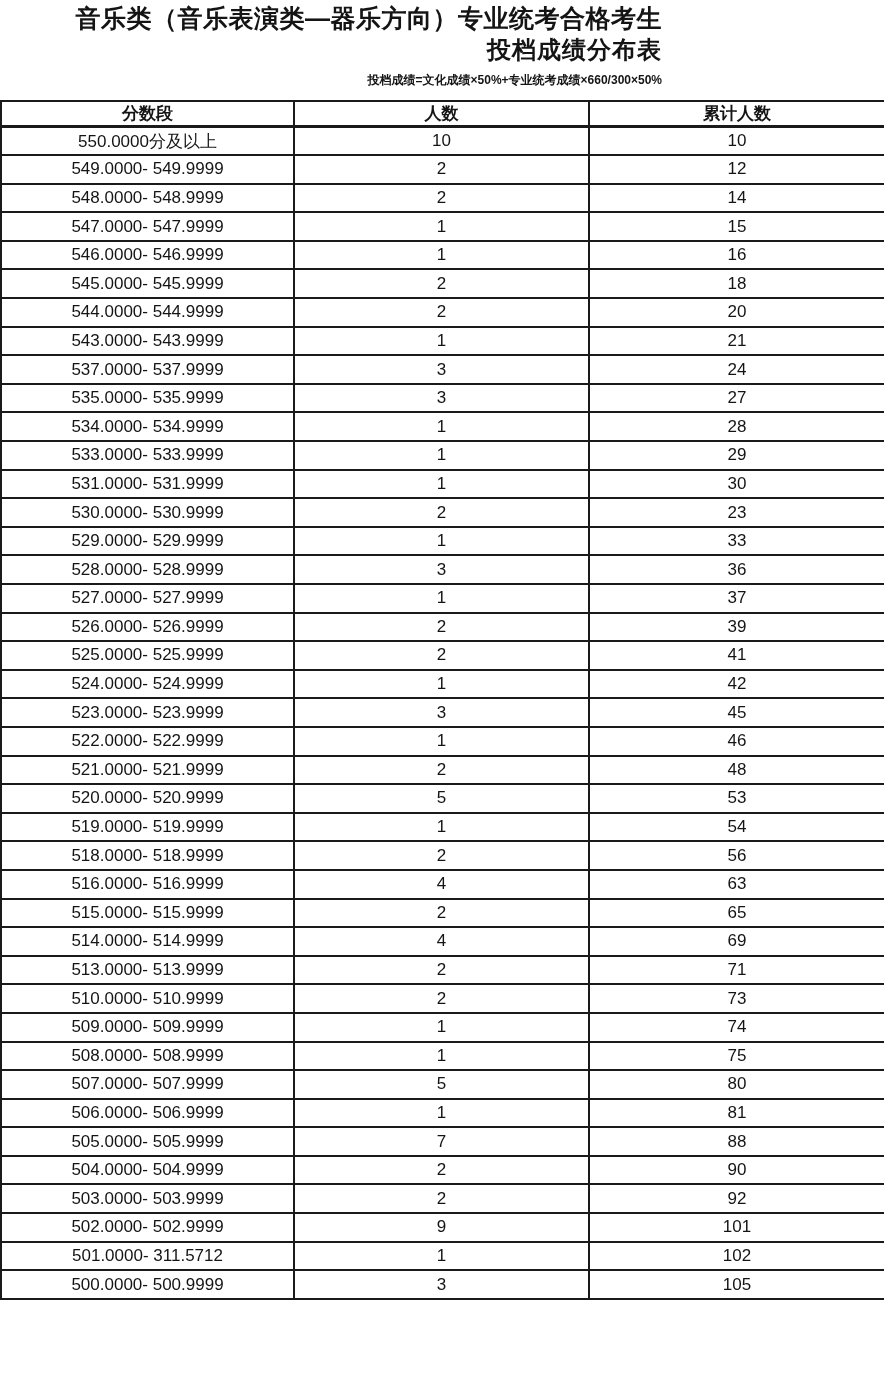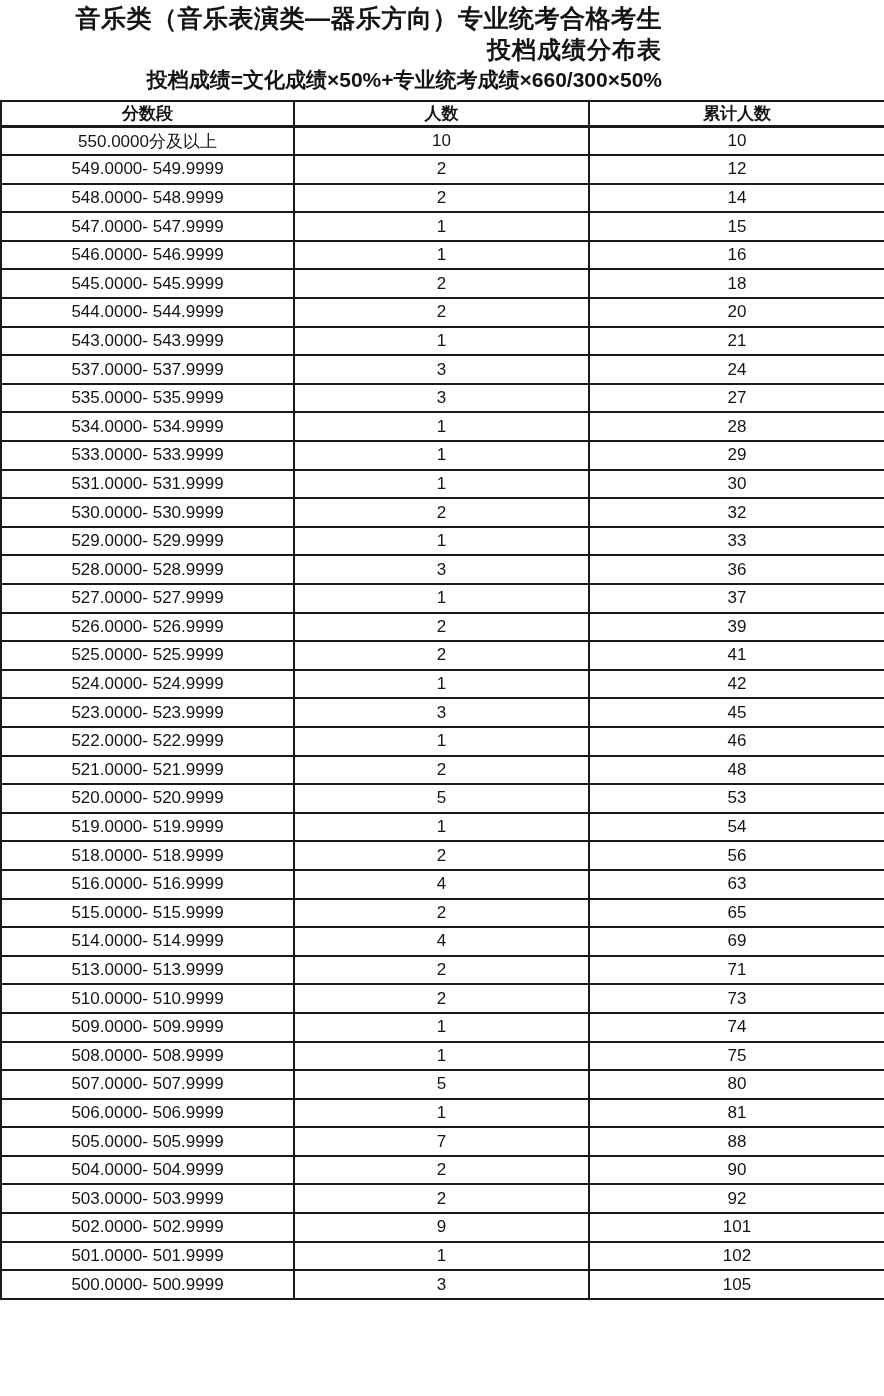--- a/index.html
+++ b/index.html
@@ -24,21 +24,21 @@
     letter-spacing: 0.5px;
   }
   .title-line2 {
     font-size: 24px;
     font-weight: bold;
     line-height: 30px;
     margin: 1px 0 0 8px;
     letter-spacing: 1px;
   }
   .formula-line {
-    font-size: 21px;
+    font-size: 12px;
     font-weight: bold;
     line-height: 22px;
     margin: 4px 0 0 0;
     padding-left: 44px;
   }
   table.score-table {
     width: 884px;
     margin-top: 9px;
     border-collapse: collapse;
     table-layout: fixed;
@@ -148,21 +148,21 @@
         <td>29</td>
       </tr>
       <tr>
         <td>531.0000- 531.9999</td>
         <td>1</td>
         <td>30</td>
       </tr>
       <tr>
         <td>530.0000- 530.9999</td>
         <td>2</td>
-        <td>32</td>
+        <td>23</td>
       </tr>
       <tr>
         <td>529.0000- 529.9999</td>
         <td>1</td>
         <td>33</td>
       </tr>
       <tr>
         <td>528.0000- 528.9999</td>
         <td>3</td>
         <td>36</td>
@@ -276,21 +276,21 @@
         <td>503.0000- 503.9999</td>
         <td>2</td>
         <td>92</td>
       </tr>
       <tr>
         <td>502.0000- 502.9999</td>
         <td>9</td>
         <td>101</td>
       </tr>
       <tr>
-        <td>501.0000- 501.9999</td>
+        <td>501.0000- 311.5712</td>
         <td>1</td>
         <td>102</td>
       </tr>
       <tr>
         <td>500.0000- 500.9999</td>
         <td>3</td>
         <td>105</td>
       </tr>
     </tbody>
 </table>

